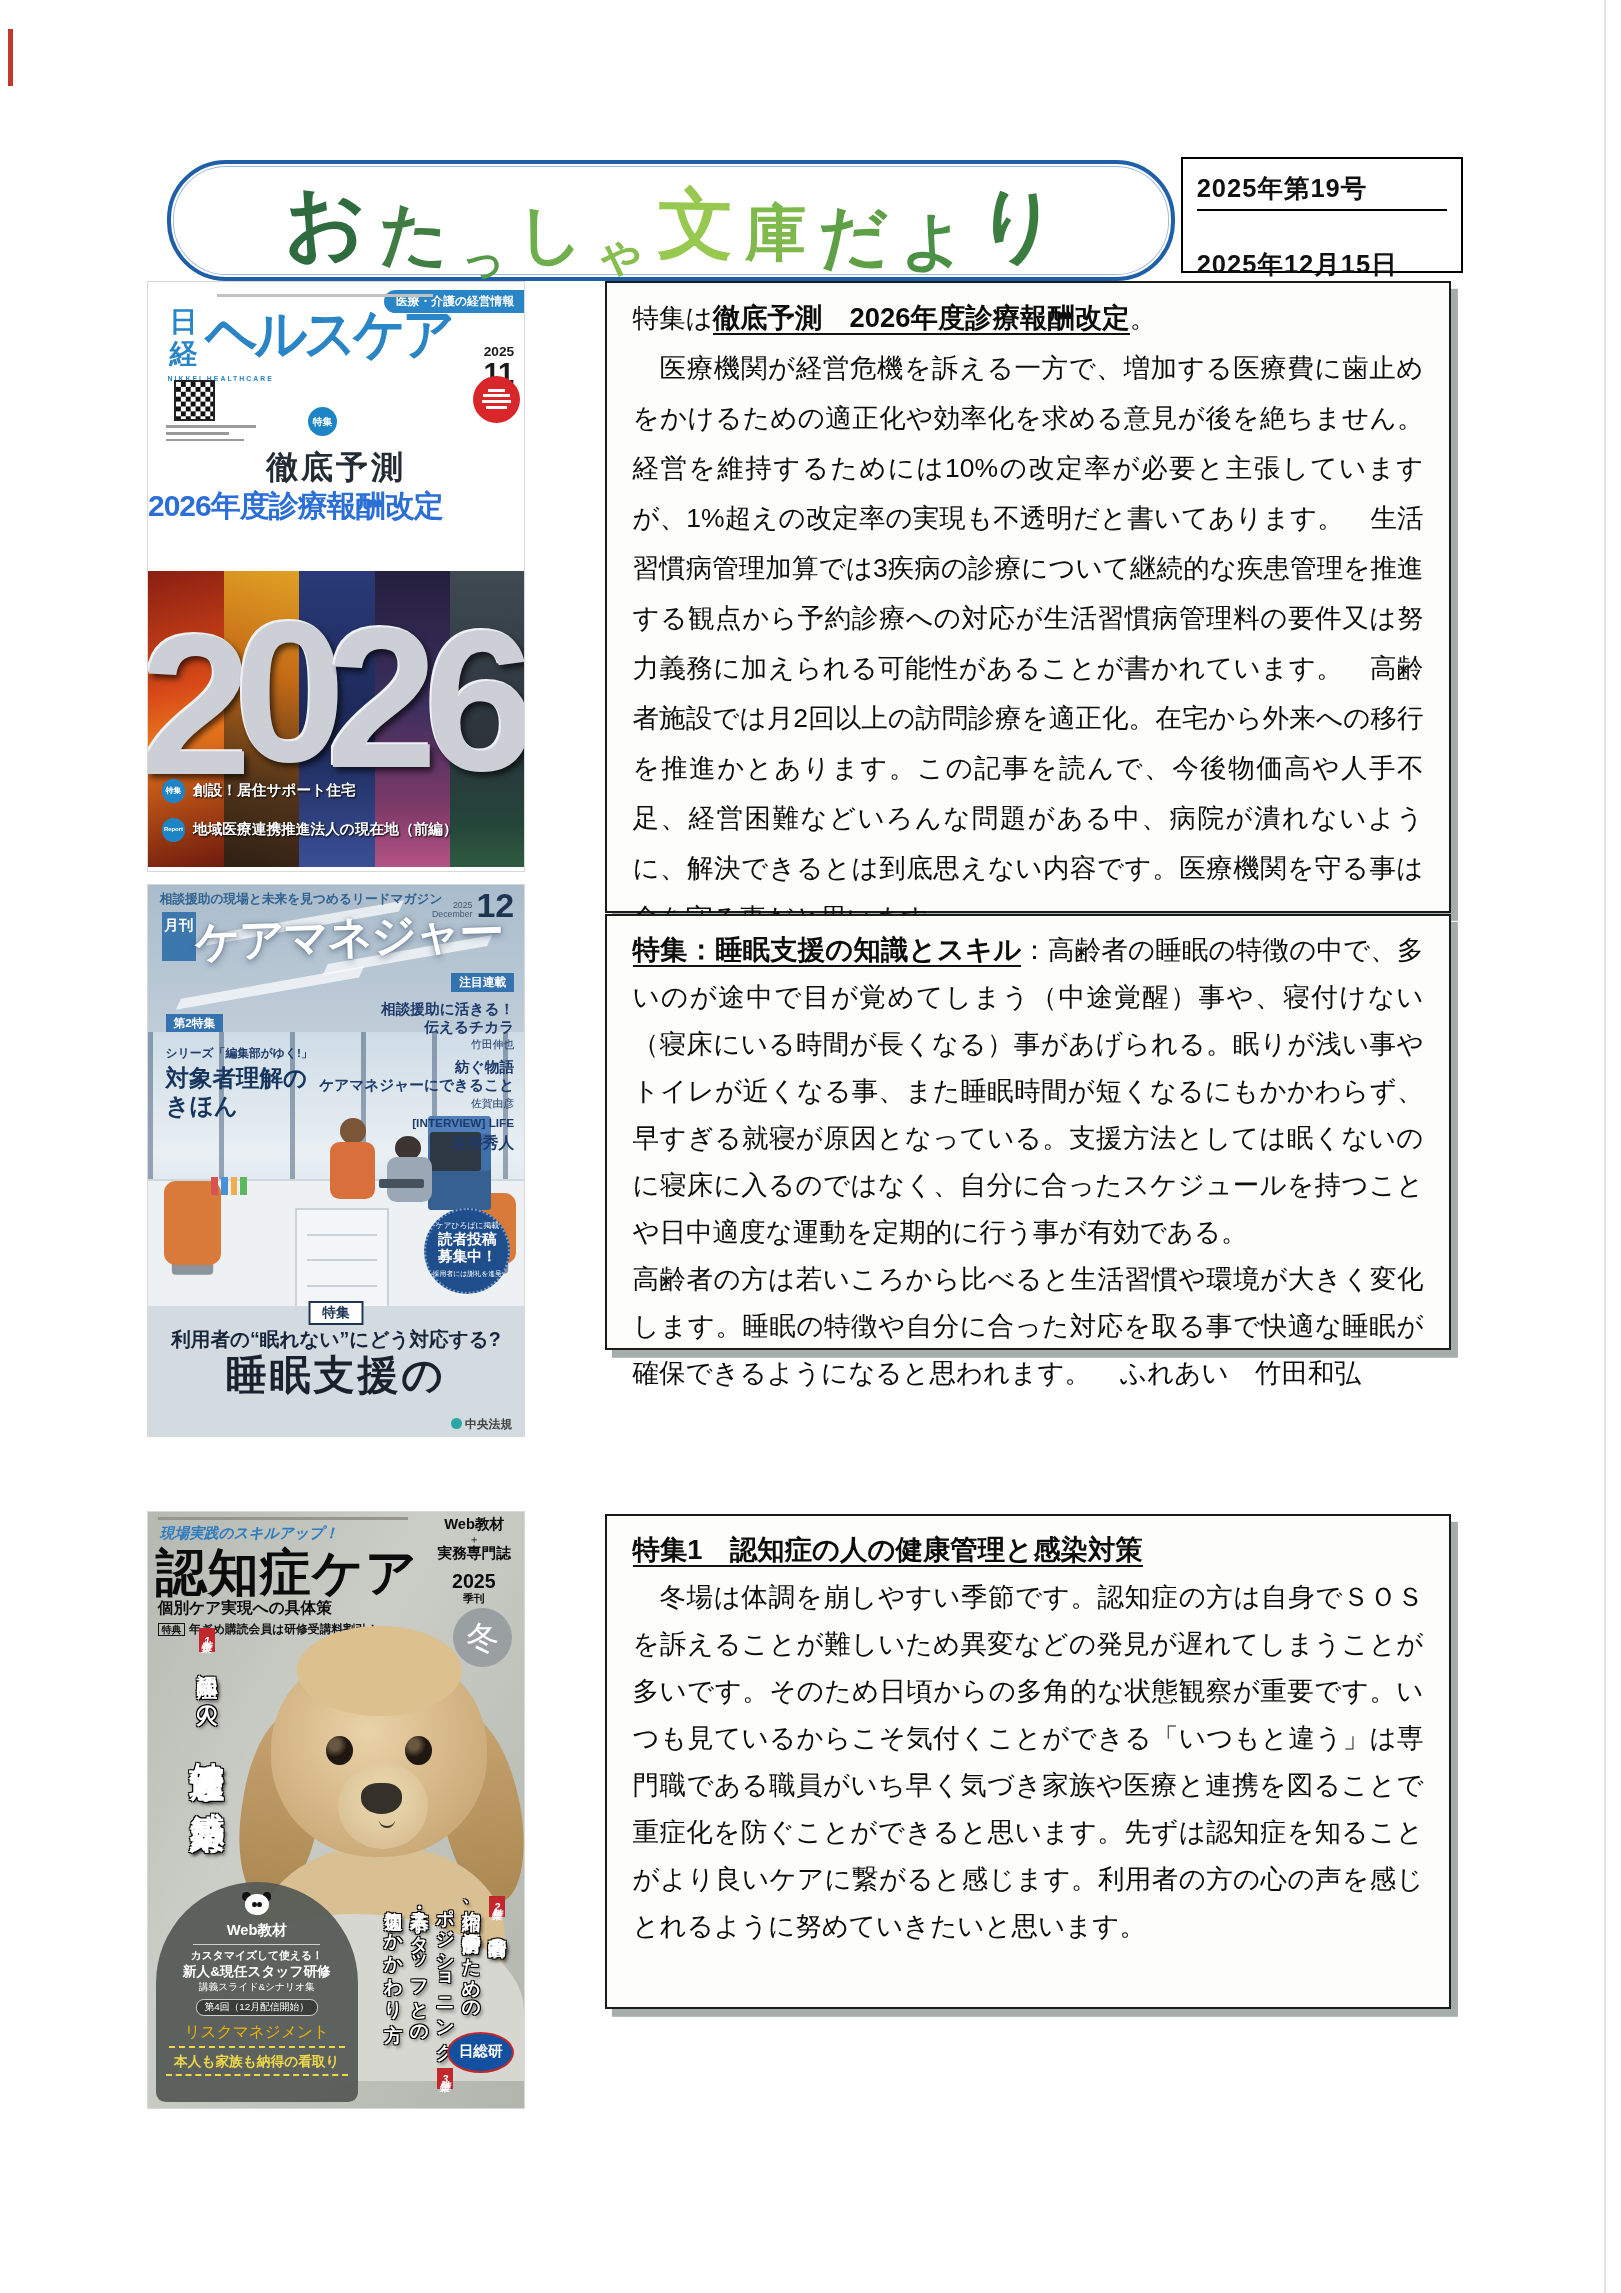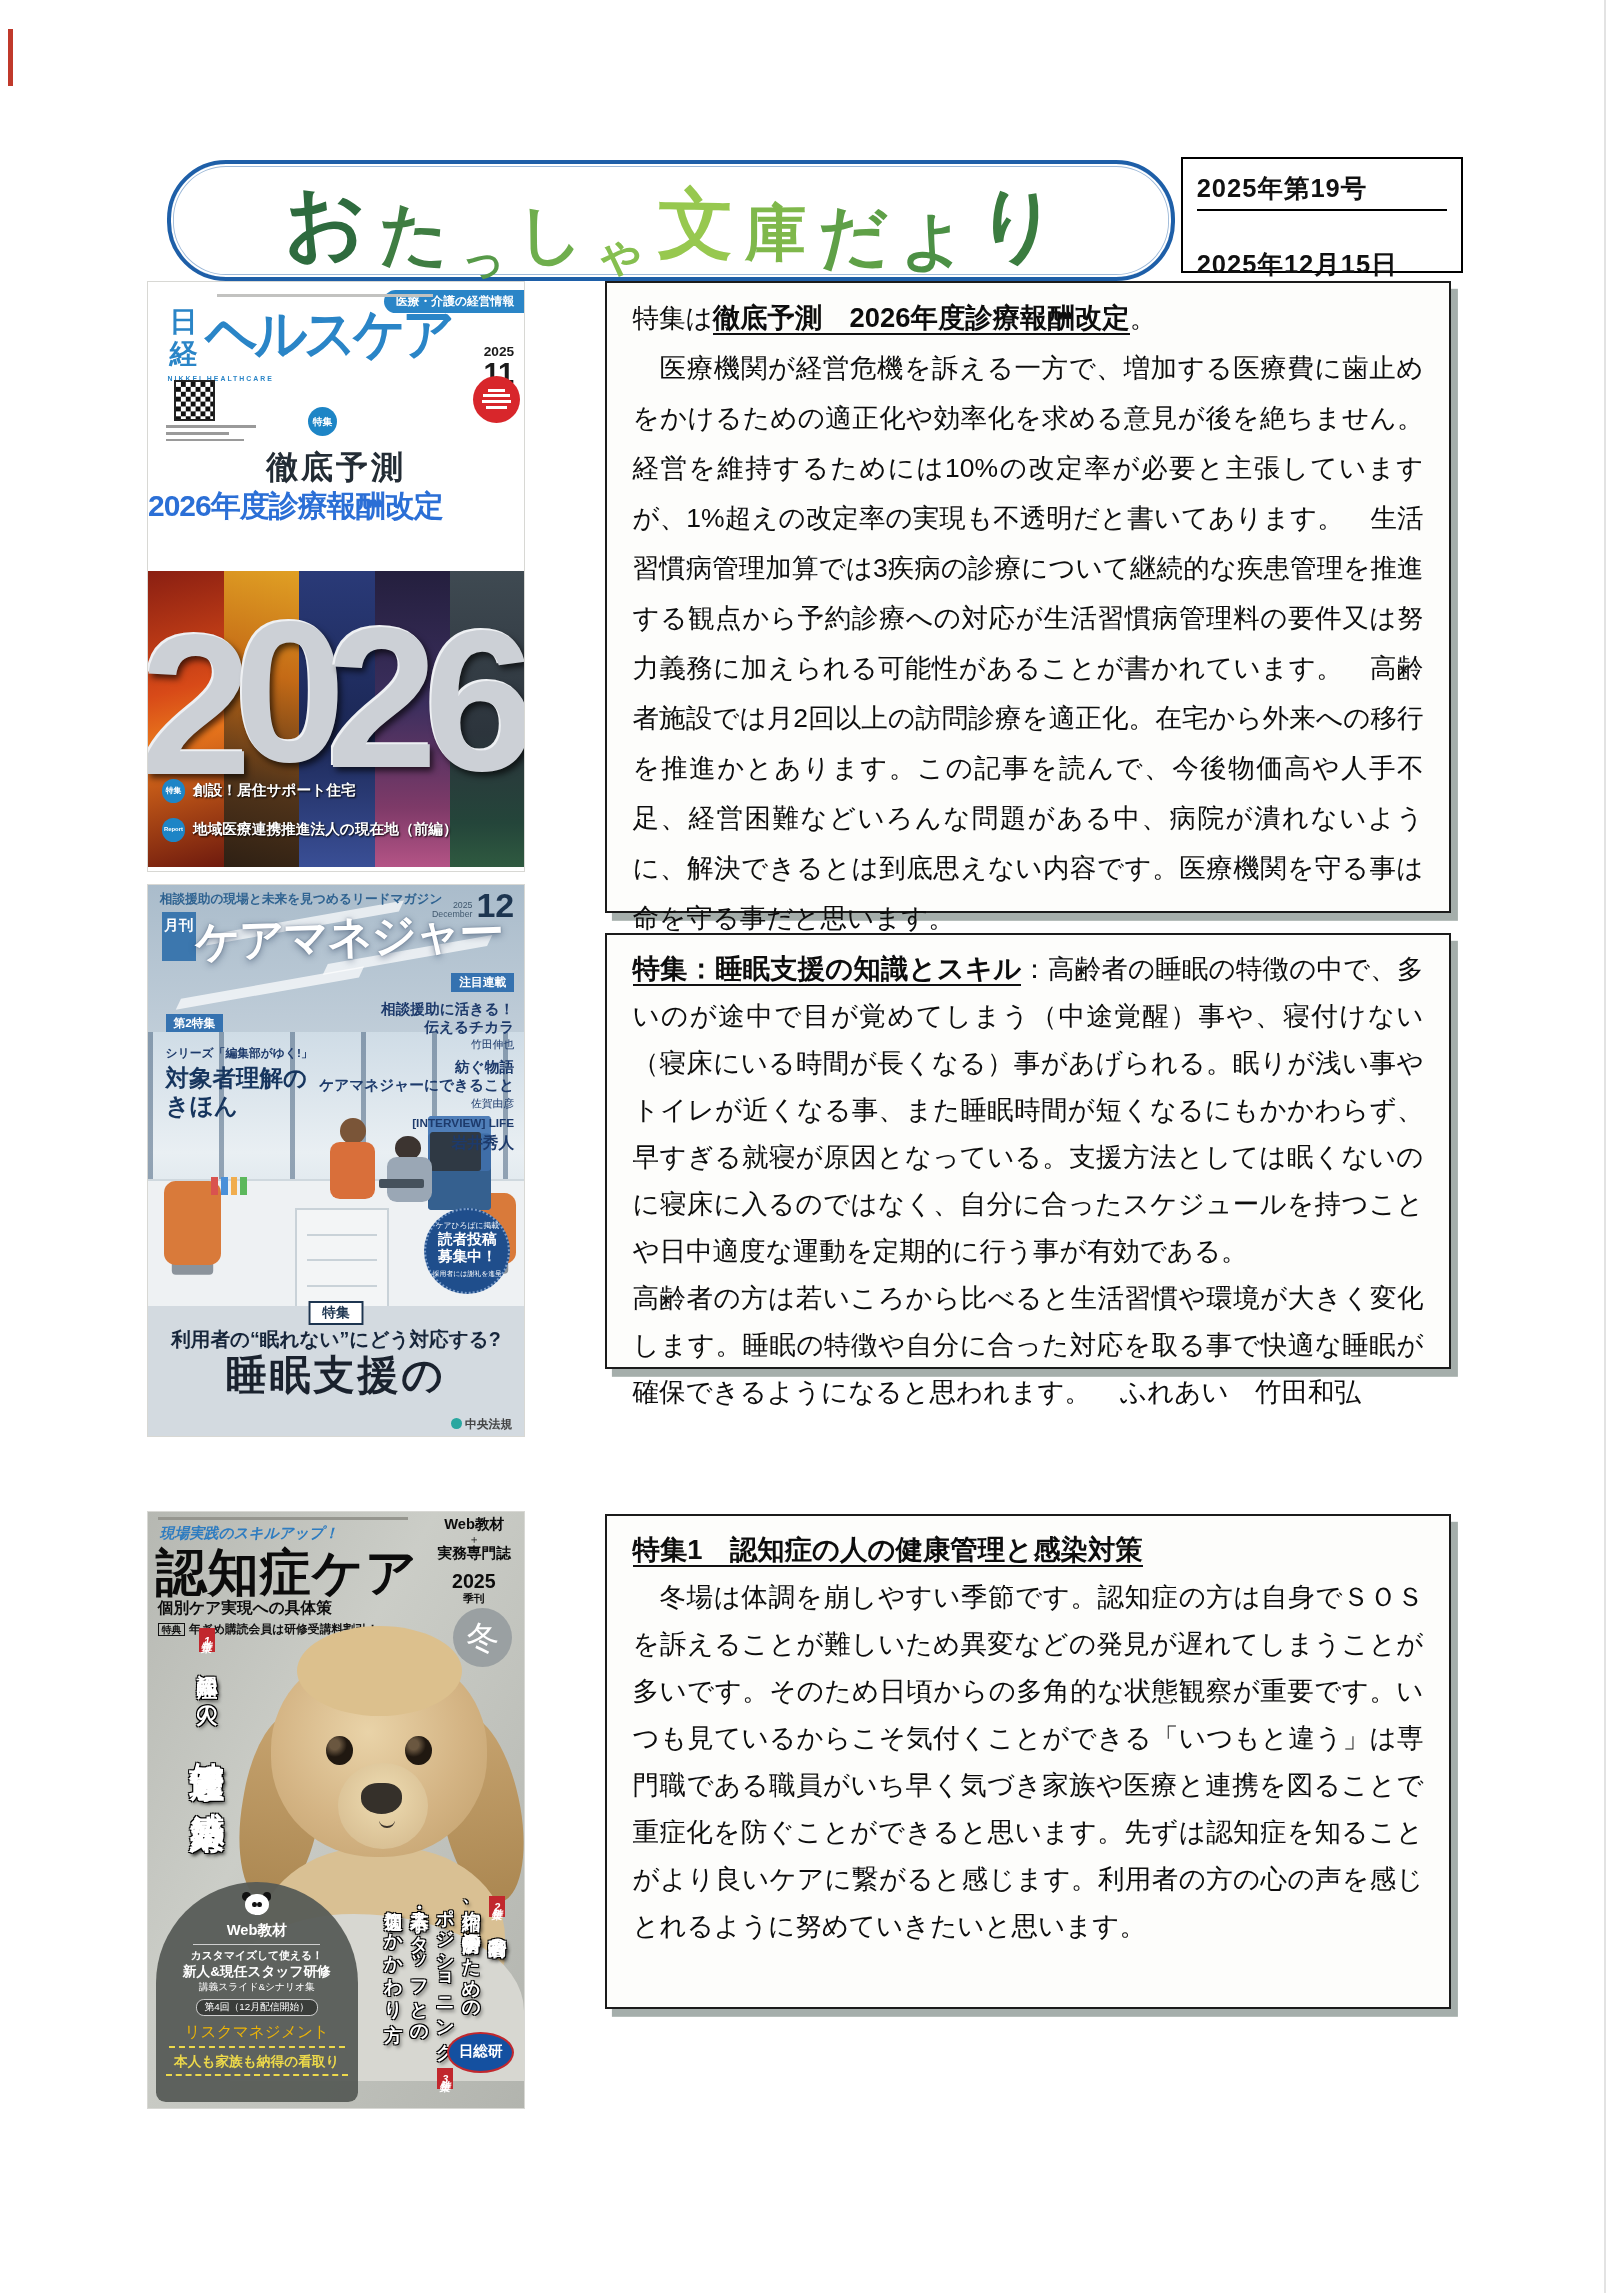--- a/index.html
+++ b/index.html
@@ -366,21 +366,21 @@
 
   <div class="dc-pub">日総研</div>
 </div>
 
 <div class="abs abox" id="abox1" style="top:281px;height:632px;">
   <p><span>特集は</span><span class="em">徹底予測　2026年度診療報酬改定</span><span>。</span></p>
   <p>　医療機関が経営危機を訴える一方で、増加する医療費に歯止めをかけるための適正化や効率化を求める意見が後を絶ちません。経営を維持するためには10%の改定率が必要と主張していますが、1%超えの改定率の実現も不透明だと書いてあります。　生活習慣病管理加算では3疾病の診療について継続的な疾患管理を推進する観点から予約診療への対応が生活習慣病管理料の要件又は努力義務に加えられる可能性があることが書かれています。　高齢者施設では月2回以上の訪問診療を適正化。在宅から外来への移行を推進かとあります。この記事を読んで、今後物価高や人手不足、経営困難などいろんな問題がある中、病院が潰れないように、解決できるとは到底思えない内容です。医療機関を守る事は命を守る事だと思います。</p>
   <p class="sig-right">坂下</p>
 </div>
 
-<div class="abs abox" id="abox2" style="top:933px;height:436px;">
+<div class="abs abox" id="abox2" style="top:914px;height:436px;">
   <p><span class="em">特集：睡眠支援の知識とスキル</span><span>：</span><span class="pre">高齢者の睡眠の特徴の中で、多いのが途中で目が覚めてしまう（中途覚醒）事や、寝付けない（寝床にいる時間が長くなる）事があげられる。眠りが浅い事やトイレが近くなる事、また睡眠時間が短くなるにもかかわらず、早すぎる就寝が原因となっている。支援方法としては眠くないのに寝床に入るのではなく、自分に合ったスケジュールを持つことや日中適度な運動を定期的に行う事が有効である。
 高齢者の方は若いころから比べると生活習慣や環境が大きく変化します。睡眠の特徴や自分に合った対応を取る事で快適な睡眠が確保できるようになると思われます。</span><span class="sig-inline">ふれあい　竹田和弘</span></p>
 </div>
 
 <div class="abs abox" id="abox3" style="top:1514px;height:495px;">
   <p><span class="em">特集1　認知症の人の健康管理と感染対策</span></p>
   <p>　冬場は体調を崩しやすい季節です。認知症の方は自身でＳＯＳを訴えることが難しいため異変などの発見が遅れてしまうことが多いです。そのため日頃からの多角的な状態観察が重要です。いつも見ているからこそ気付くことができる「いつもと違う」は専門職である職員がいち早く気づき家族や医療と連携を図ることで重症化を防ぐことができると思います。先ずは認知症を知ることがより良いケアに繋がると感じます。利用者の方の心の声を感じとれるように努めていきたいと思います。</p>
 </div>
 
 

